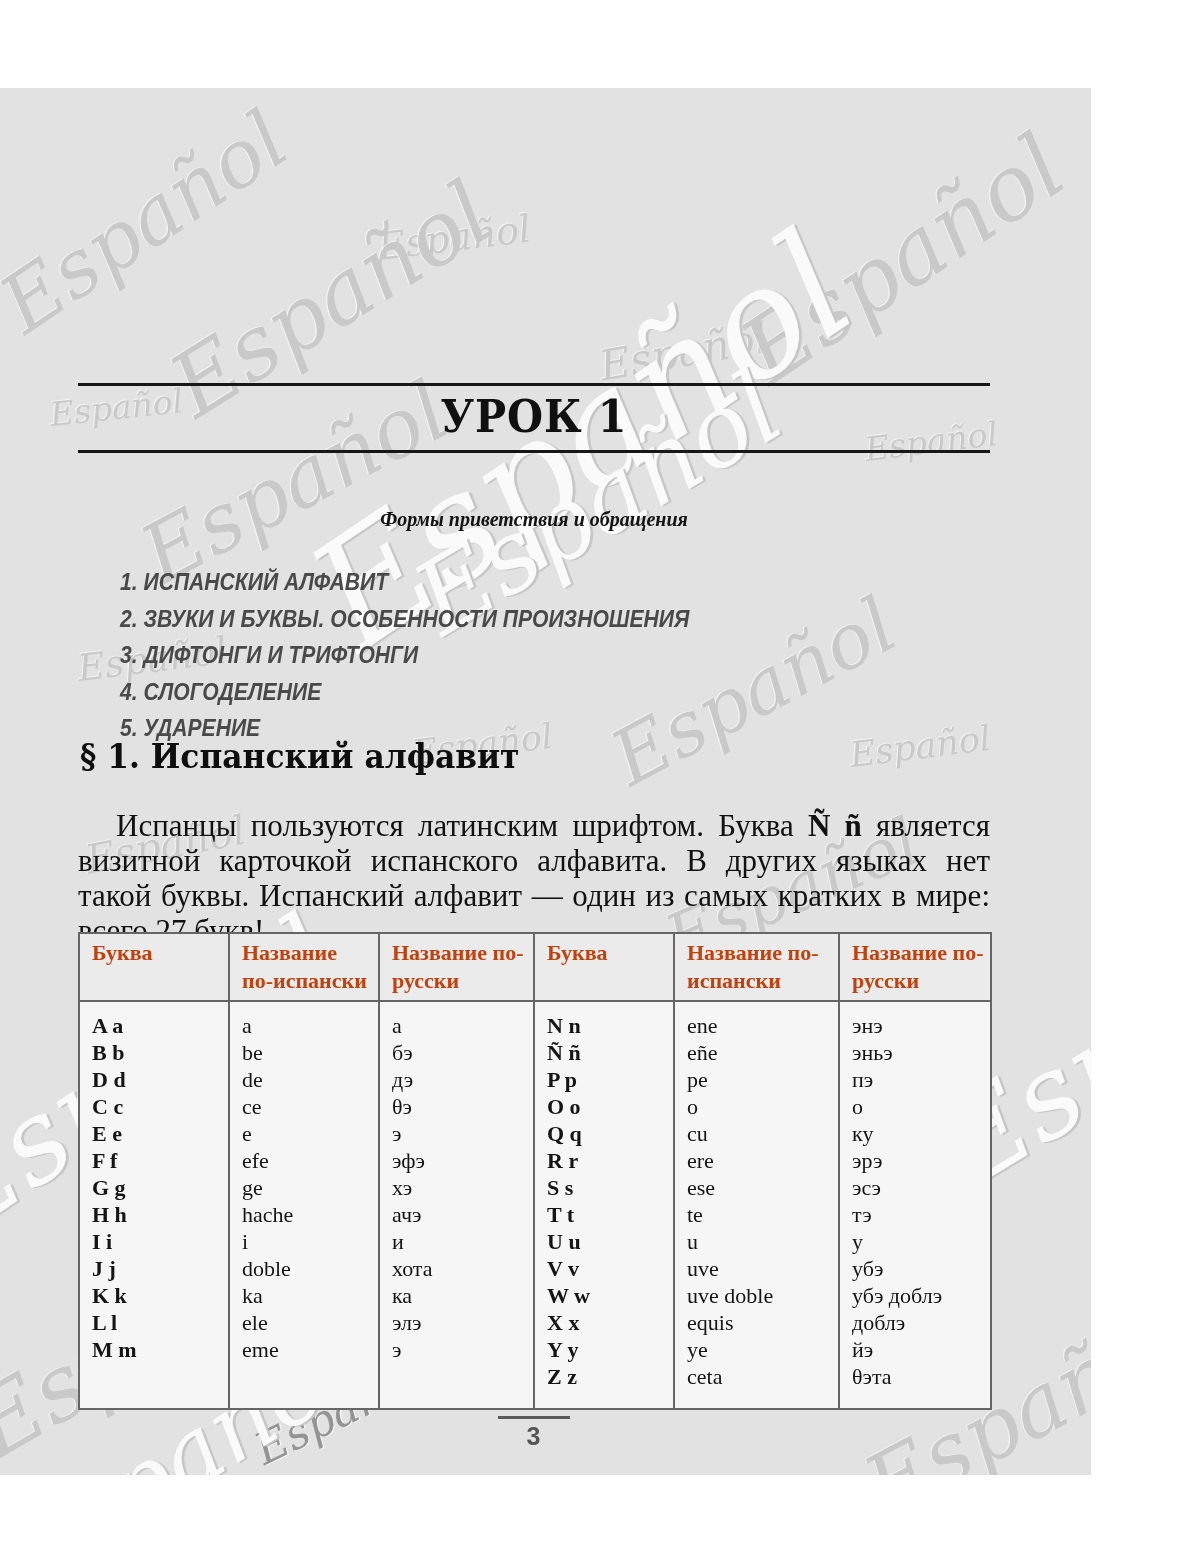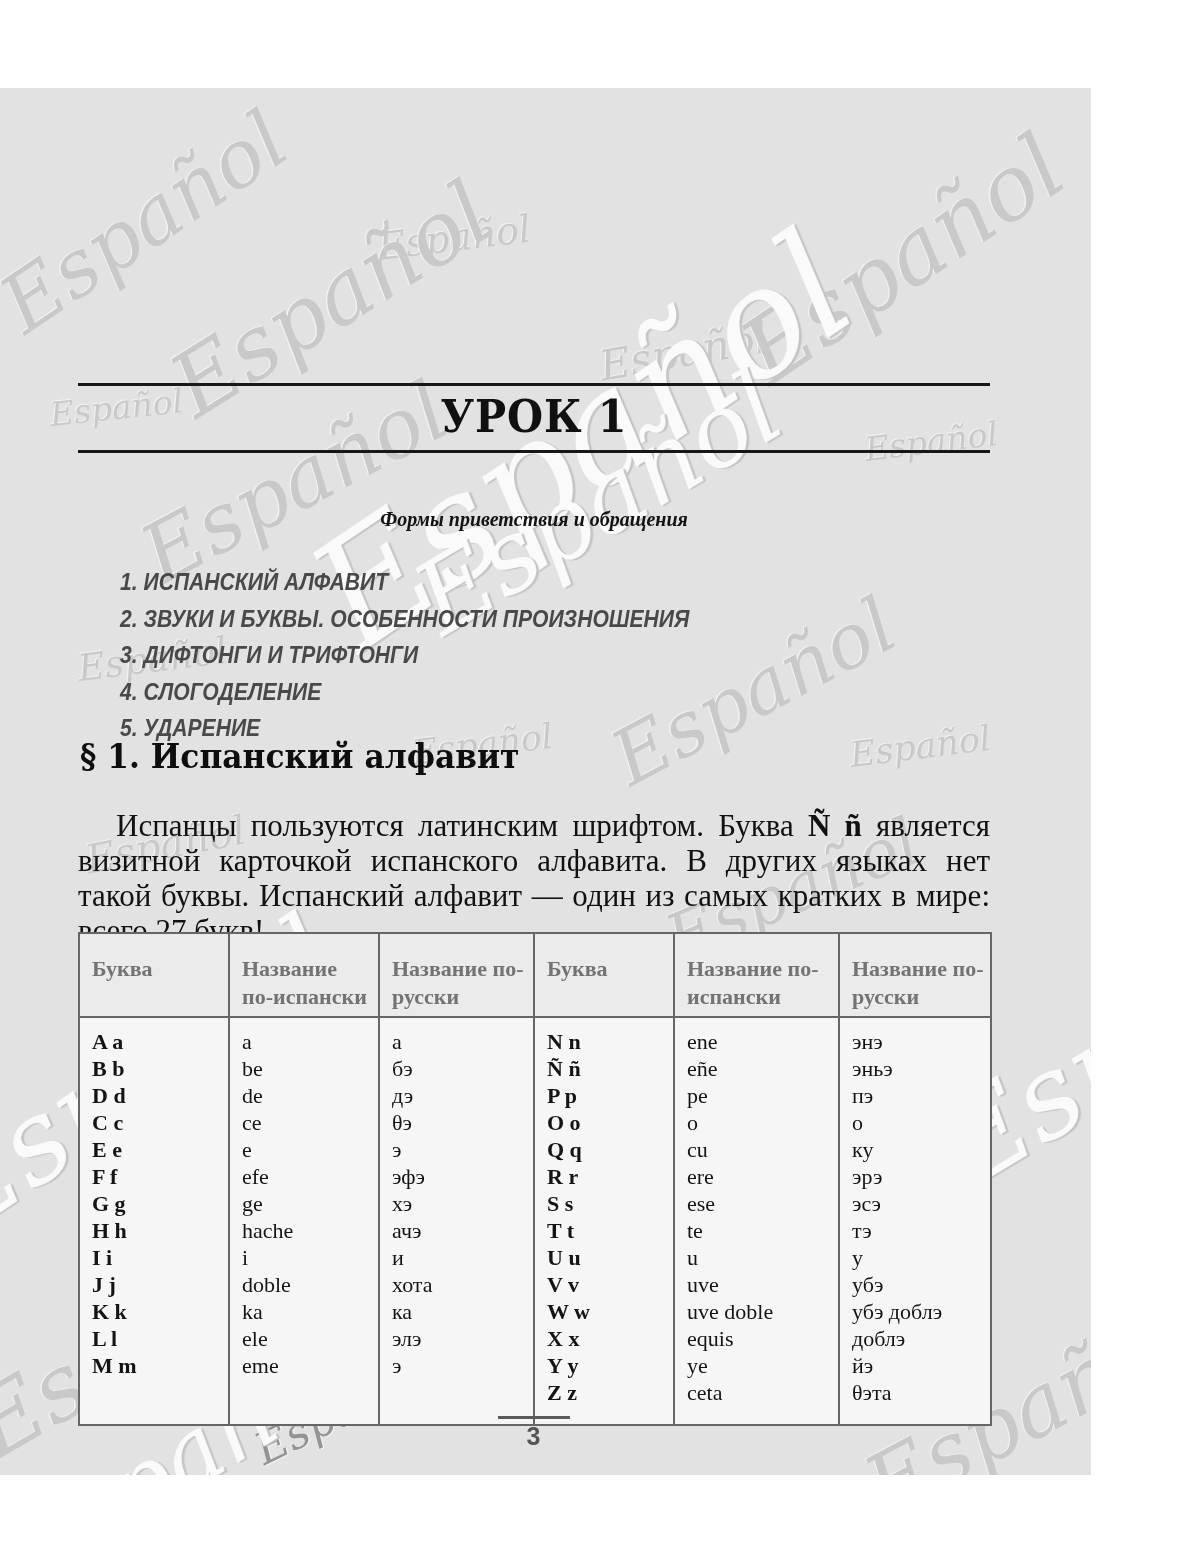--- a/index.html
+++ b/index.html
@@ -83,22 +83,22 @@
     border-collapse: collapse;
     background: #f6f6f6;
     border: 2px solid #666666;
     table-layout: fixed;
   }
   table.alpha th {
     background: #ebebeb;
     border: 2px solid #666666;
     font-family: "Liberation Serif", serif;
     font-weight: bold; font-size: 22px; line-height: 28px;
-    color: #737373; text-align: left; vertical-align: top;
-    padding: 21px 6px 5px 12px;
+    color: #c2410c; text-align: left; vertical-align: top;
+    padding: 5px 6px 5px 12px;
   }
   table.alpha td {
     border-left: 2px solid #666666; border-right: 2px solid #666666;
     font-family: "Liberation Serif", serif;
     font-size: 22px; line-height: 27px; color: #141414;
     padding: 0 4px 0 12px; white-space: nowrap; overflow: hidden;
   }
   table.alpha td.letter { font-weight: bold; }
   table.alpha tbody tr:first-child td { padding-top: 10px; }
   table.alpha tbody tr:last-child  td { padding-bottom: 18px; }

